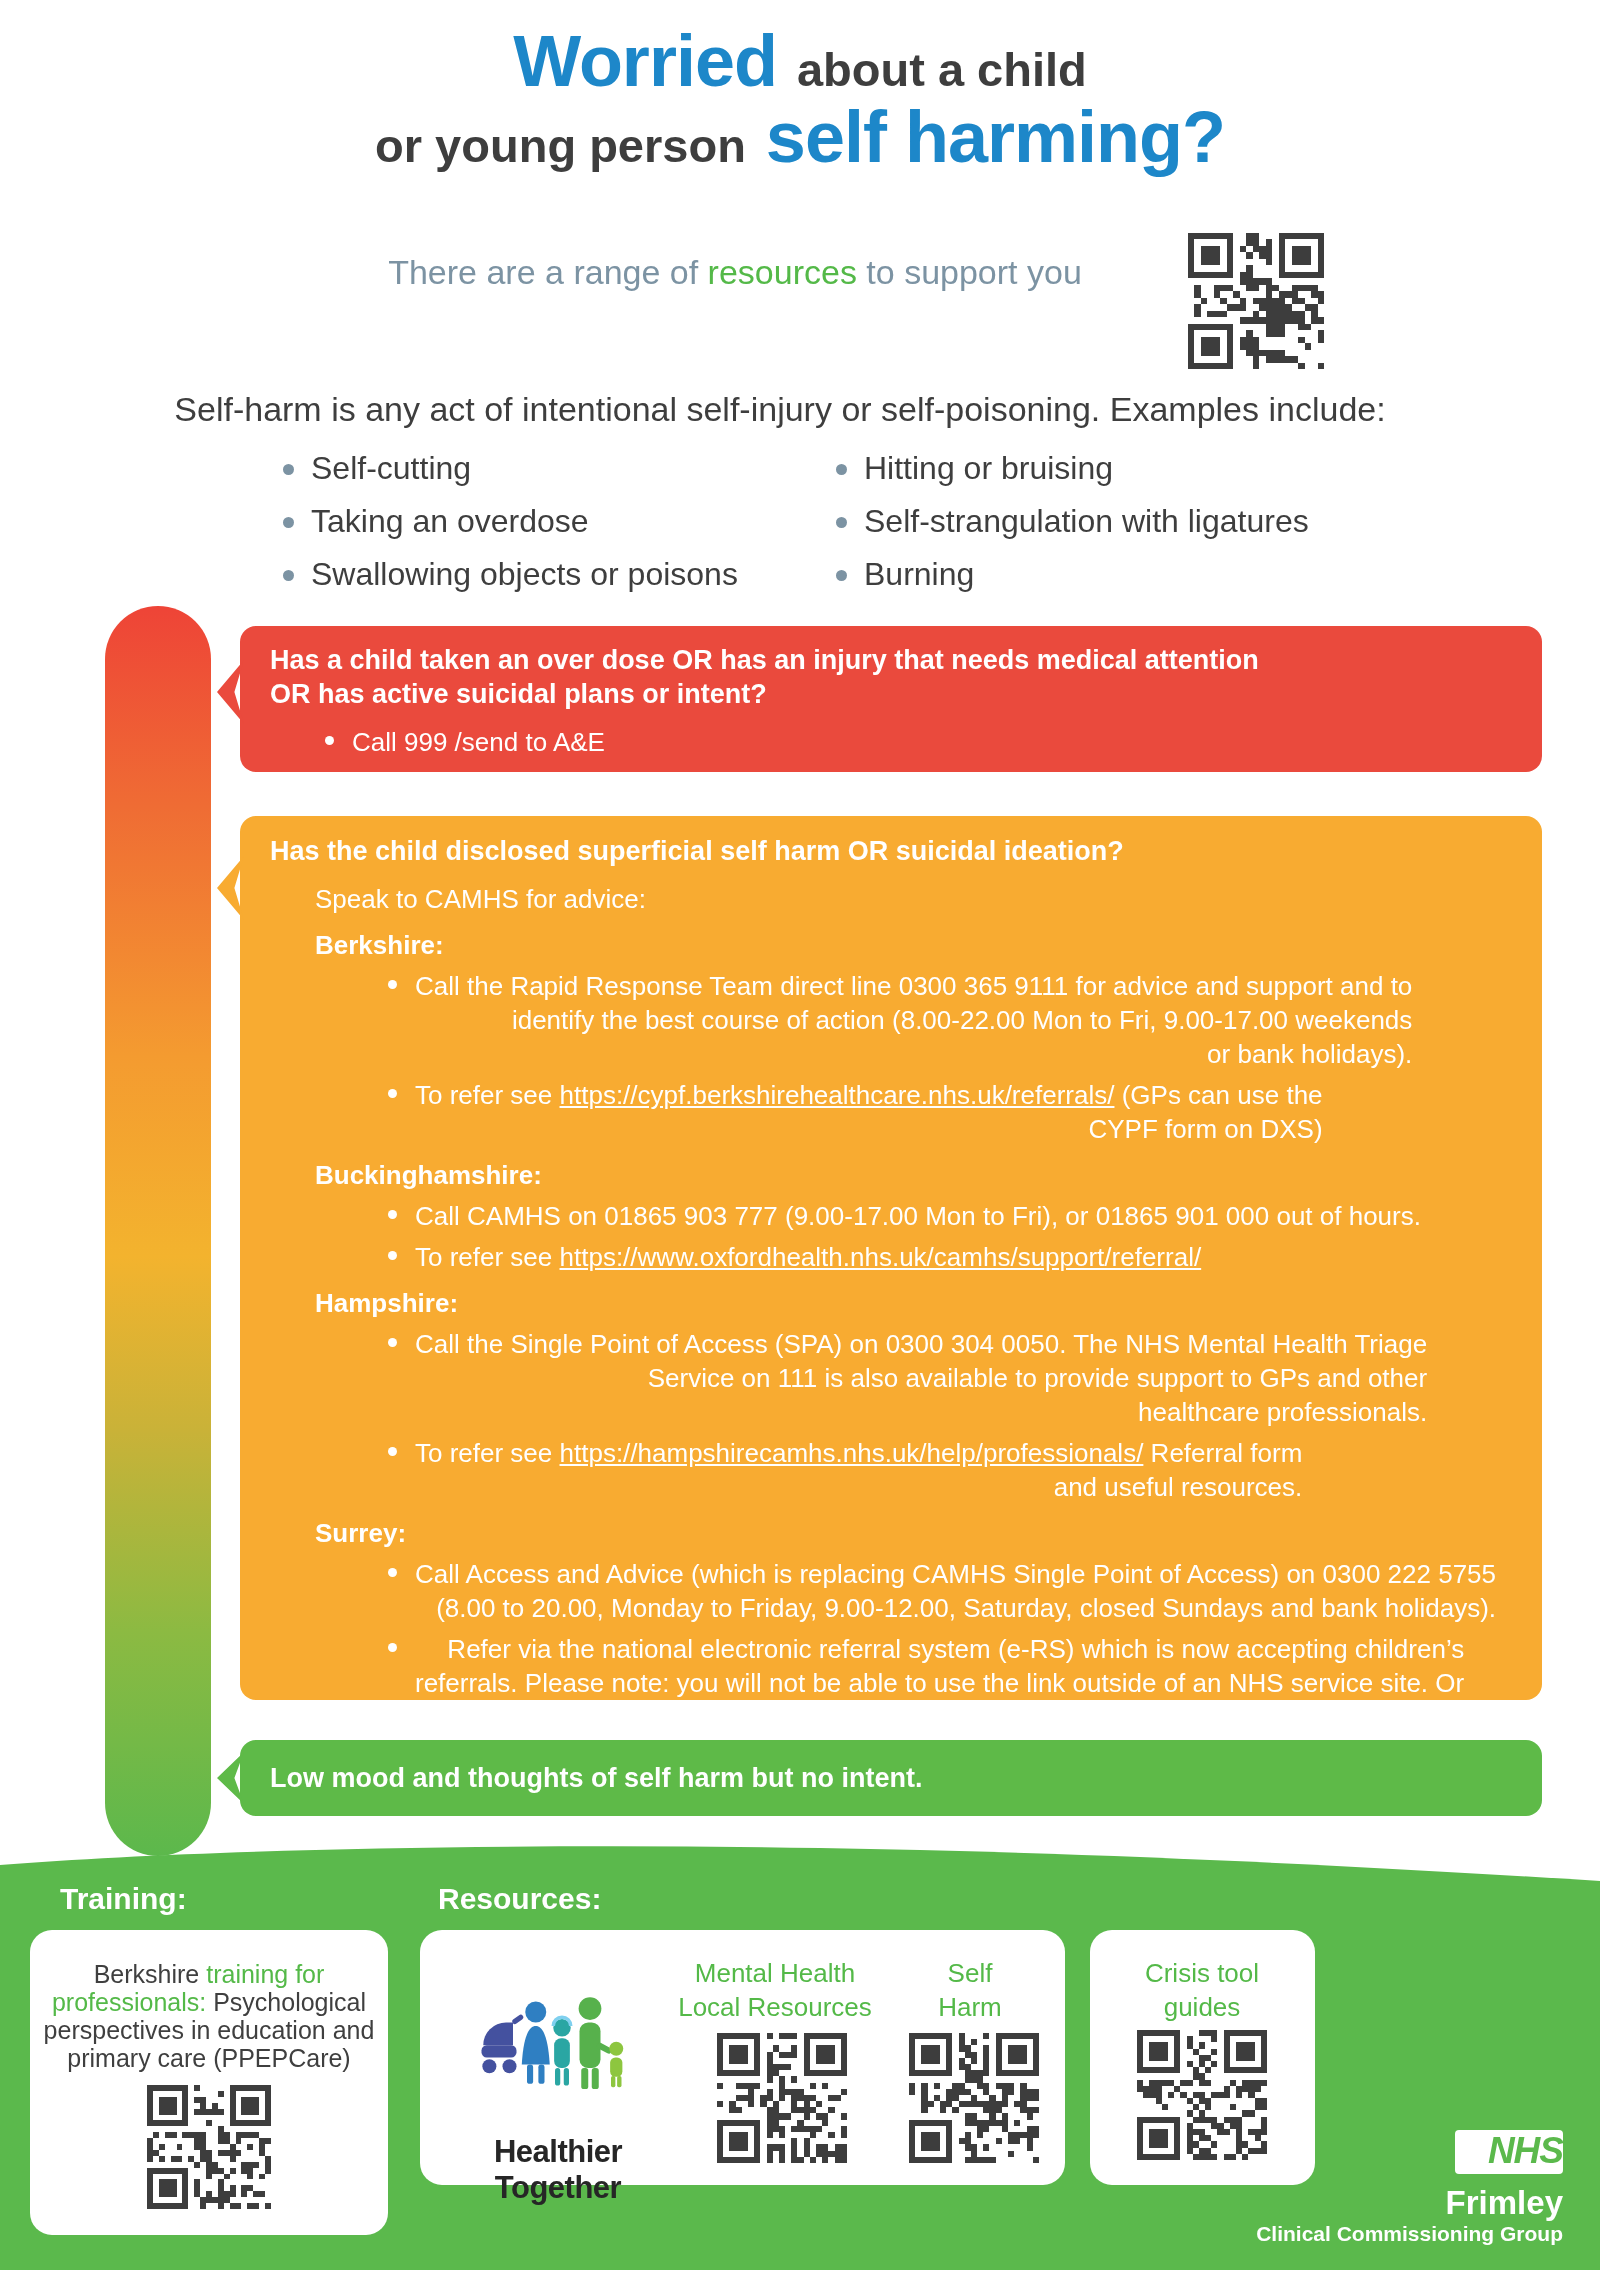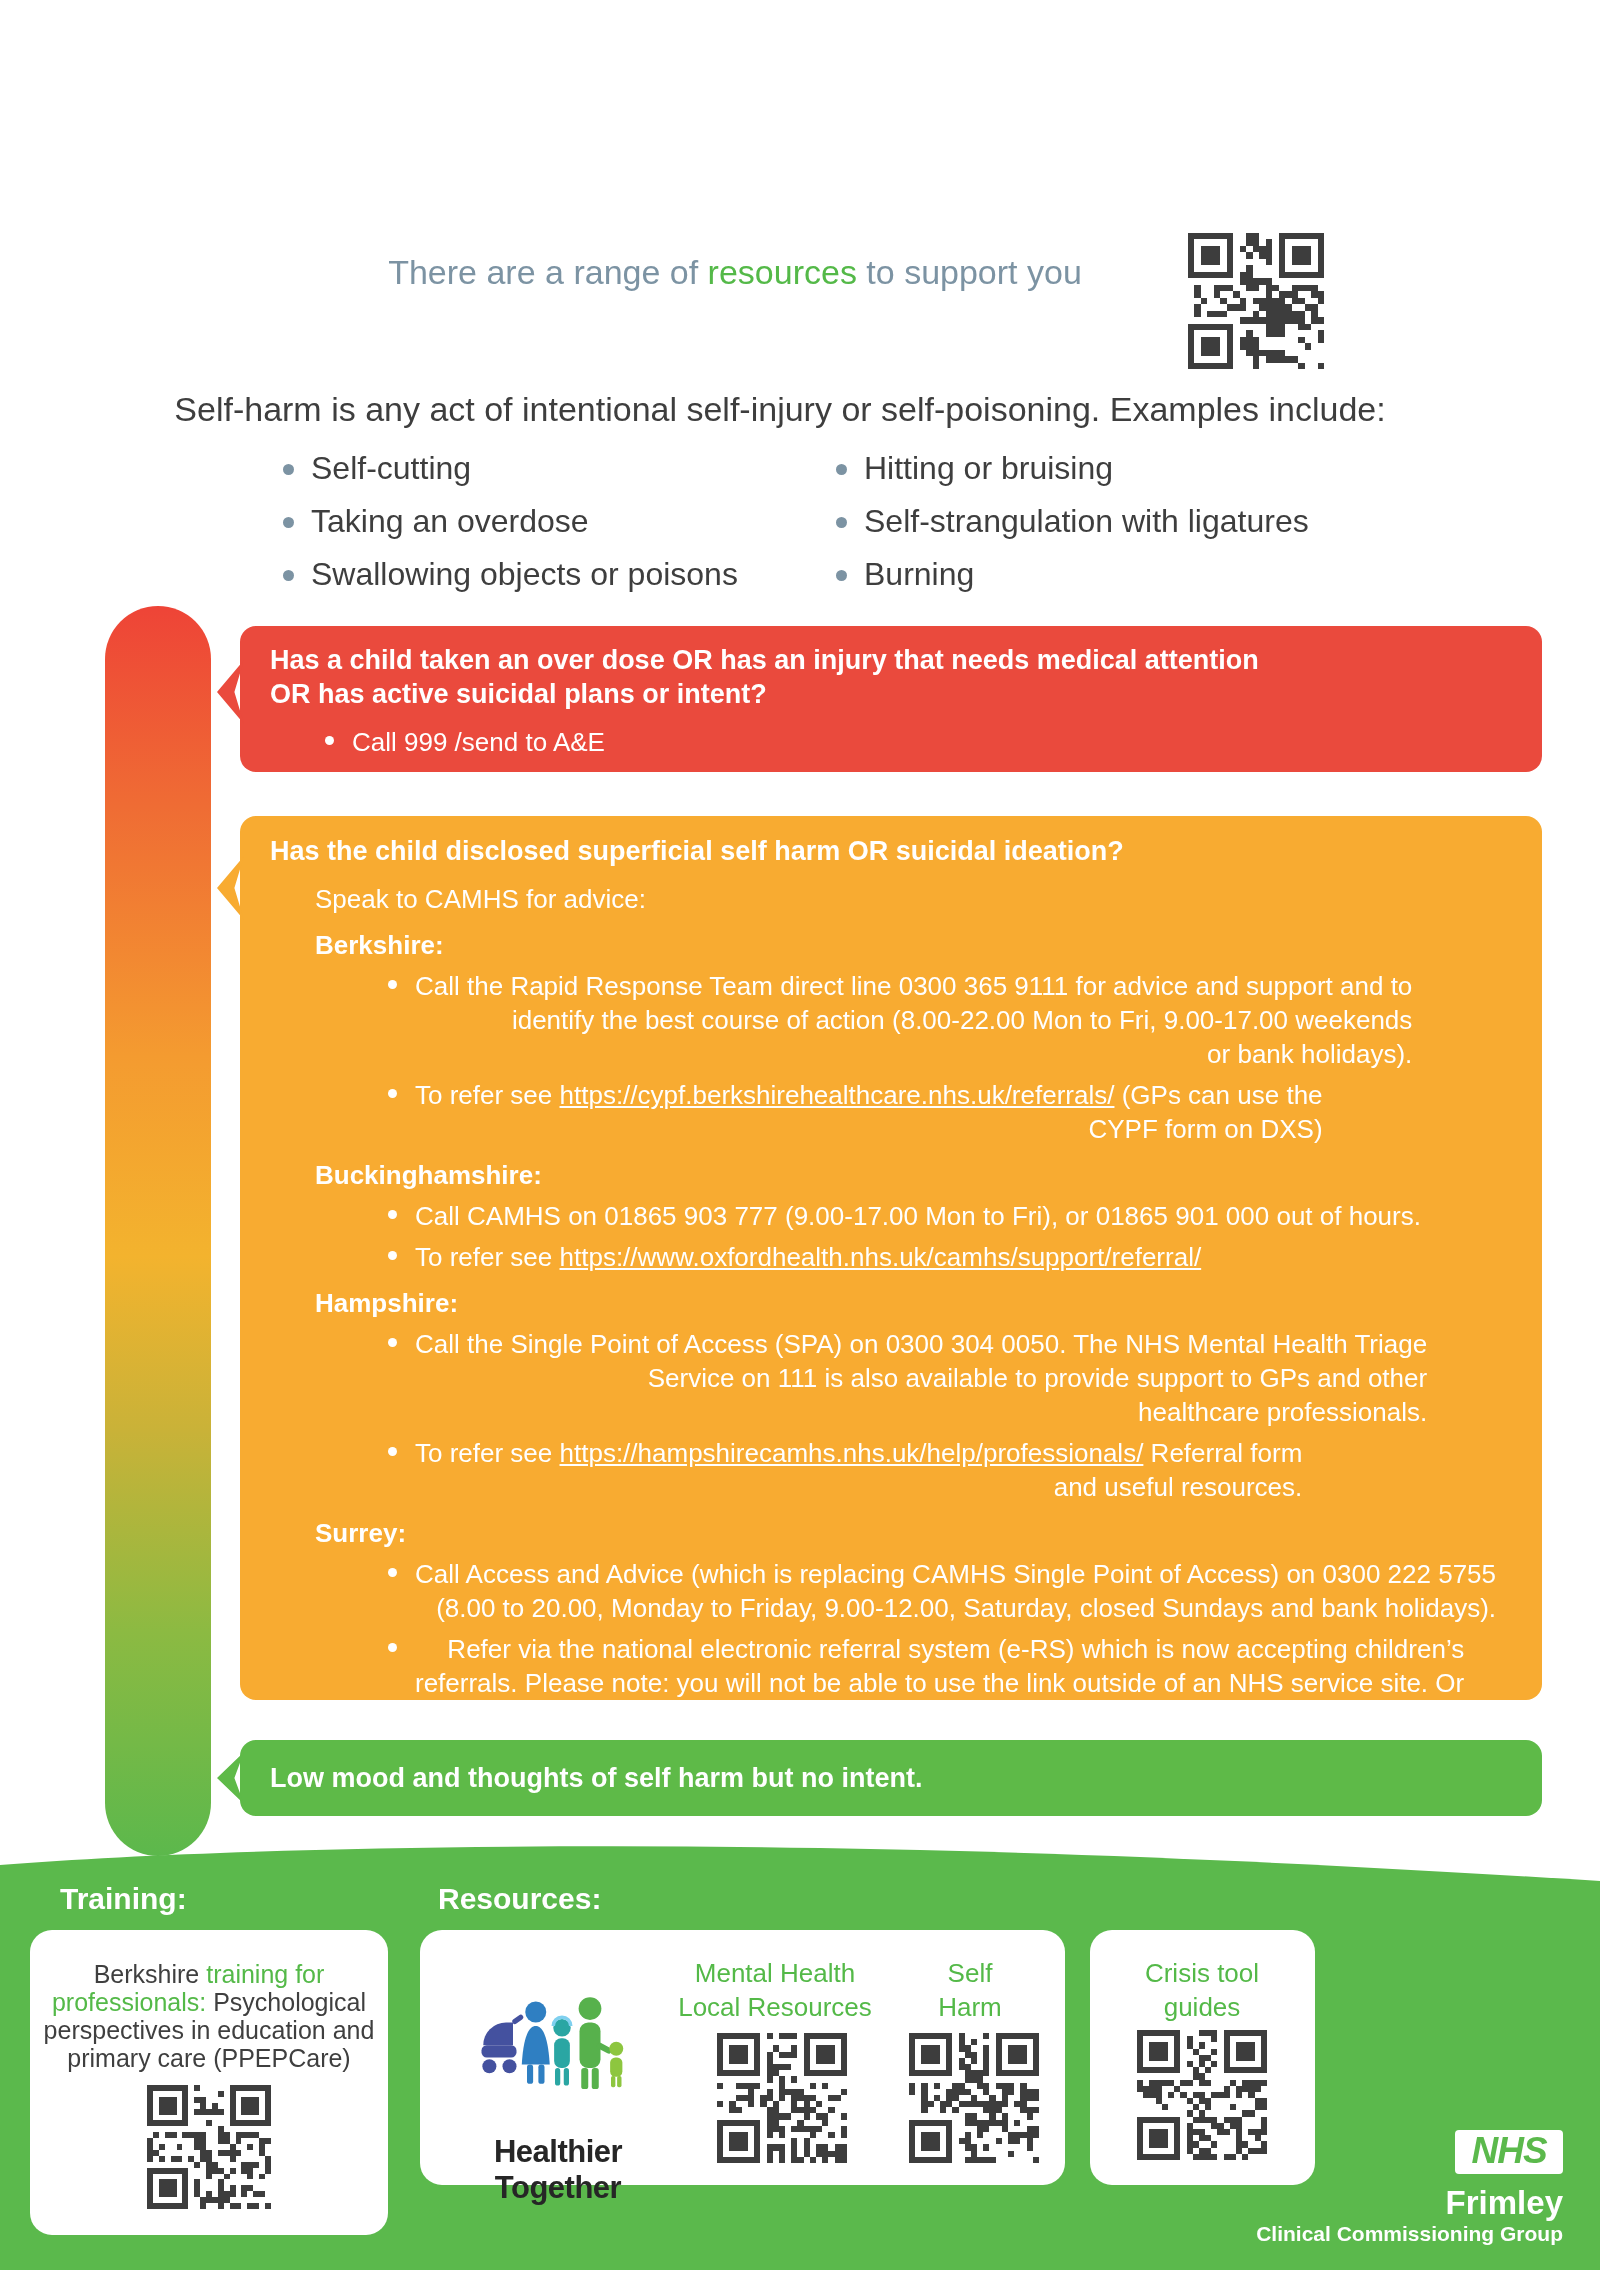--- a/index.html
+++ b/index.html
@@ -77,33 +77,41 @@
   .qr-res2{left:489px;top:103px;width:130px;height:130px;}
   .ql-crisis{left:12px;width:200px;}
   .qr-crisis{left:47px;top:100px;width:130px;height:130px;}
 
   .ht-logo-wrap{position:absolute;left:18px;top:60px;width:240px;text-align:center;}
   .ht-logo-wrap svg{width:175px;height:142px;display:block;margin:0 auto;}
   .ht-text{font-size:31px;font-weight:bold;color:#262626;margin-top:2px;letter-spacing:-0.5px;}
 
   
   .nhs-box{position:absolute;left:1455px;top:2130px;width:108px;height:44px;background:#fff;border-radius:4px;
-           display:flex;align-items:center;justify-content:center;}
+           display:flex;align-items:center;justify-content:flex-end;}
   .nhs-box span{color:#5bb94c;font-size:37px;font-weight:bold;font-style:italic;letter-spacing:-1px;
                 transform:translateY(-1px);}
   .nhs-frimley{position:absolute;left:1150px;top:2184px;width:413px;text-align:right;
                color:#fff;font-size:33px;font-weight:bold;}
   .nhs-sub{position:absolute;left:1150px;top:2222px;width:413px;text-align:right;
            color:#fff;font-size:21px;font-weight:bold;}
 </style>
 </head>
 <body>
 
 <div class="page">
 
+  <header class="title-block">
+    <div>
+      <span class="t-big t-gap-r">Worried</span><span class="t-small">about a child</span>
+    </div>
+    <div>
+      <span class="t-small t-gap-r">or young person</span><span class="t-big">self harming?</span>
+    </div>
+  </header>
 
   <div class="subtitle">
     <div><span>There are a range of </span><span class="green">resources</span><span> to support you</span></div>
   </div>
   <div class="qr qr-top"><svg viewBox="0 0 21 21" shape-rendering="crispEdges" style="width:100%;height:100%">
         <g fill="#3d3d3d">
           <rect x="9" y="0" width="1" height="1"></rect>
           <rect x="10" y="0" width="1" height="1"></rect>
           <rect x="9" y="1" width="1" height="1"></rect>
           <rect x="10" y="1" width="1" height="1"></rect>

